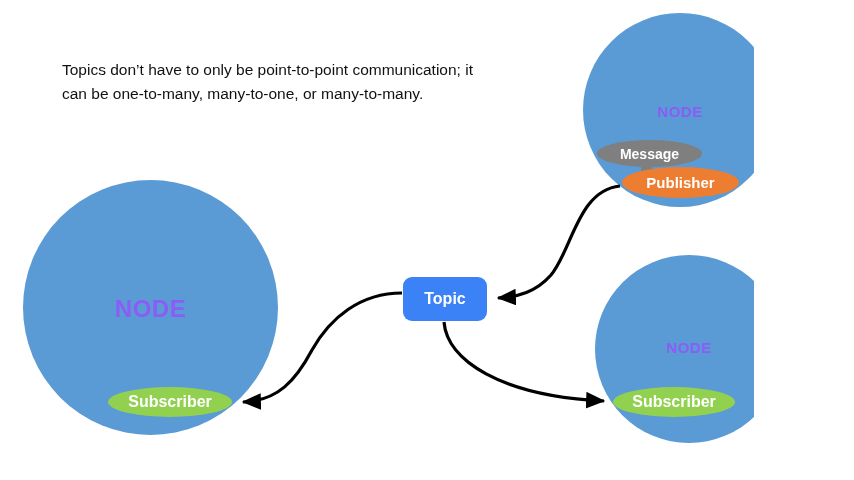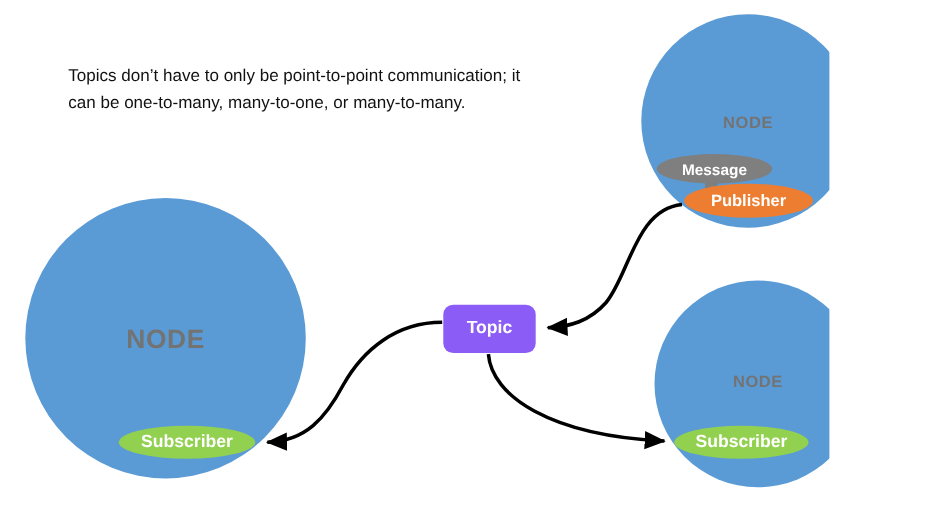--- a/index.html
+++ b/index.html
@@ -26,21 +26,21 @@
     color: #111111;
     white-space: pre-line;
   }
   .node-circle {
     position: absolute;
     border-radius: 50%;
     background: #5B9BD5;
   }
   .node-label {
     position: absolute;
-    color: #737373;
+    color: #8b5cf6;
     font-weight: bold;
     text-align: center;
     letter-spacing: 0.5px;
     white-space: nowrap;
   }
   .ellipse {
     position: absolute;
     border-radius: 50%;
     display: flex;
     align-items: center;
@@ -69,21 +69,21 @@
     border-right: 5px solid transparent;
     border-top: 14px solid #7F7F7F;
     border-bottom: 0;
   }
   .topic-box {
     position: absolute;
     left: 403px;
     top: 277px;
     width: 84px;
     height: 44px;
-    background: #8b5cf6;
+    background: #3b82f6;
     border-radius: 9px;
     display: flex;
     align-items: center;
     justify-content: center;
     color: #ffffff;
     font-weight: bold;
     font-size: 16px;
   }
   #arrows {
     position: absolute;

